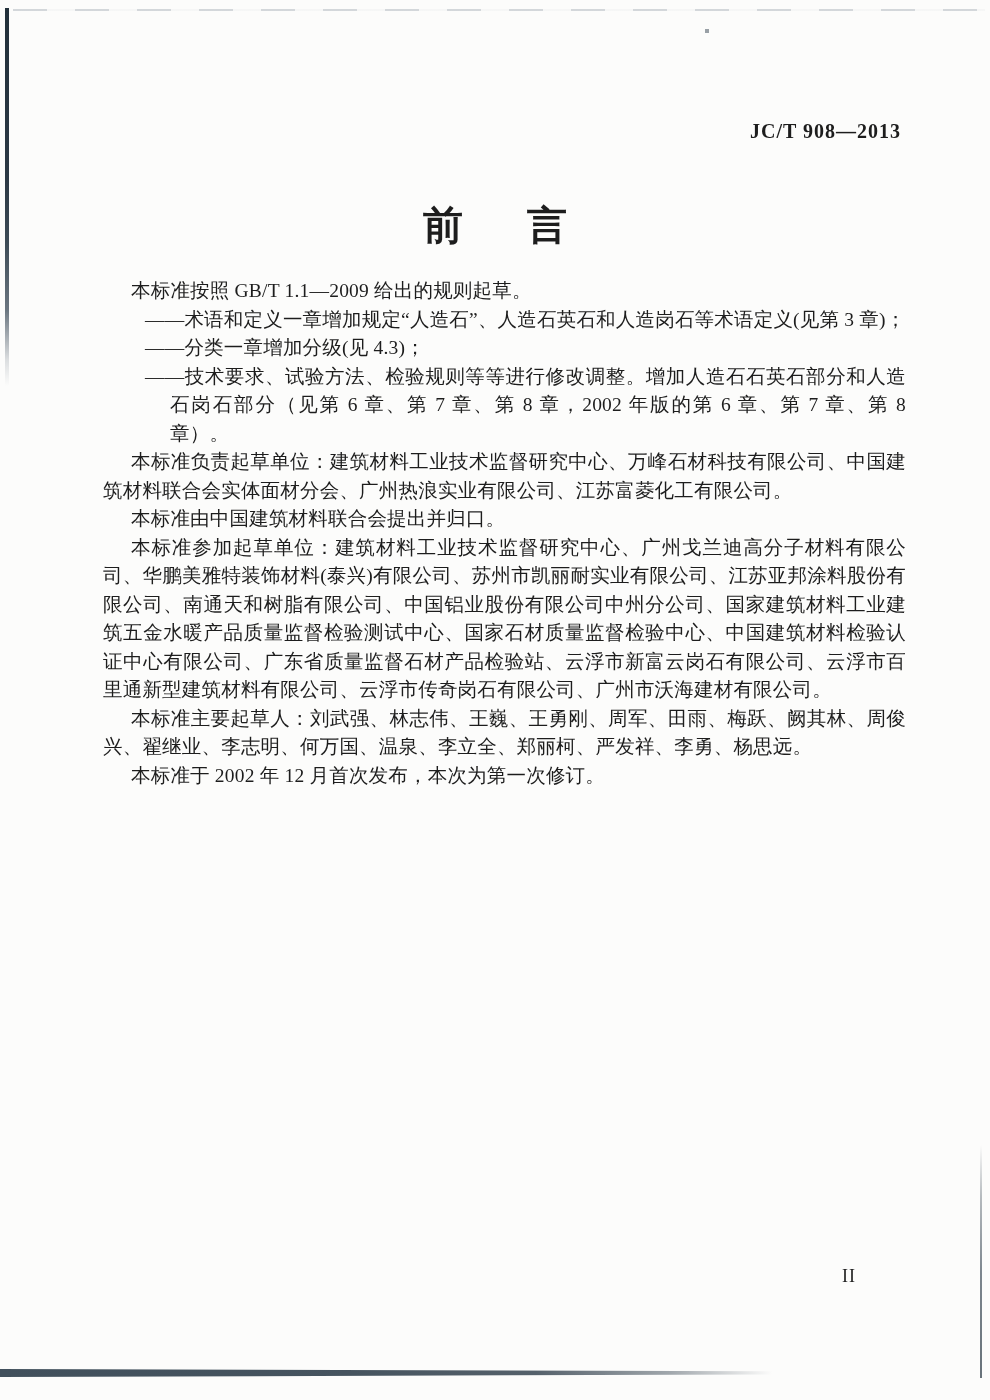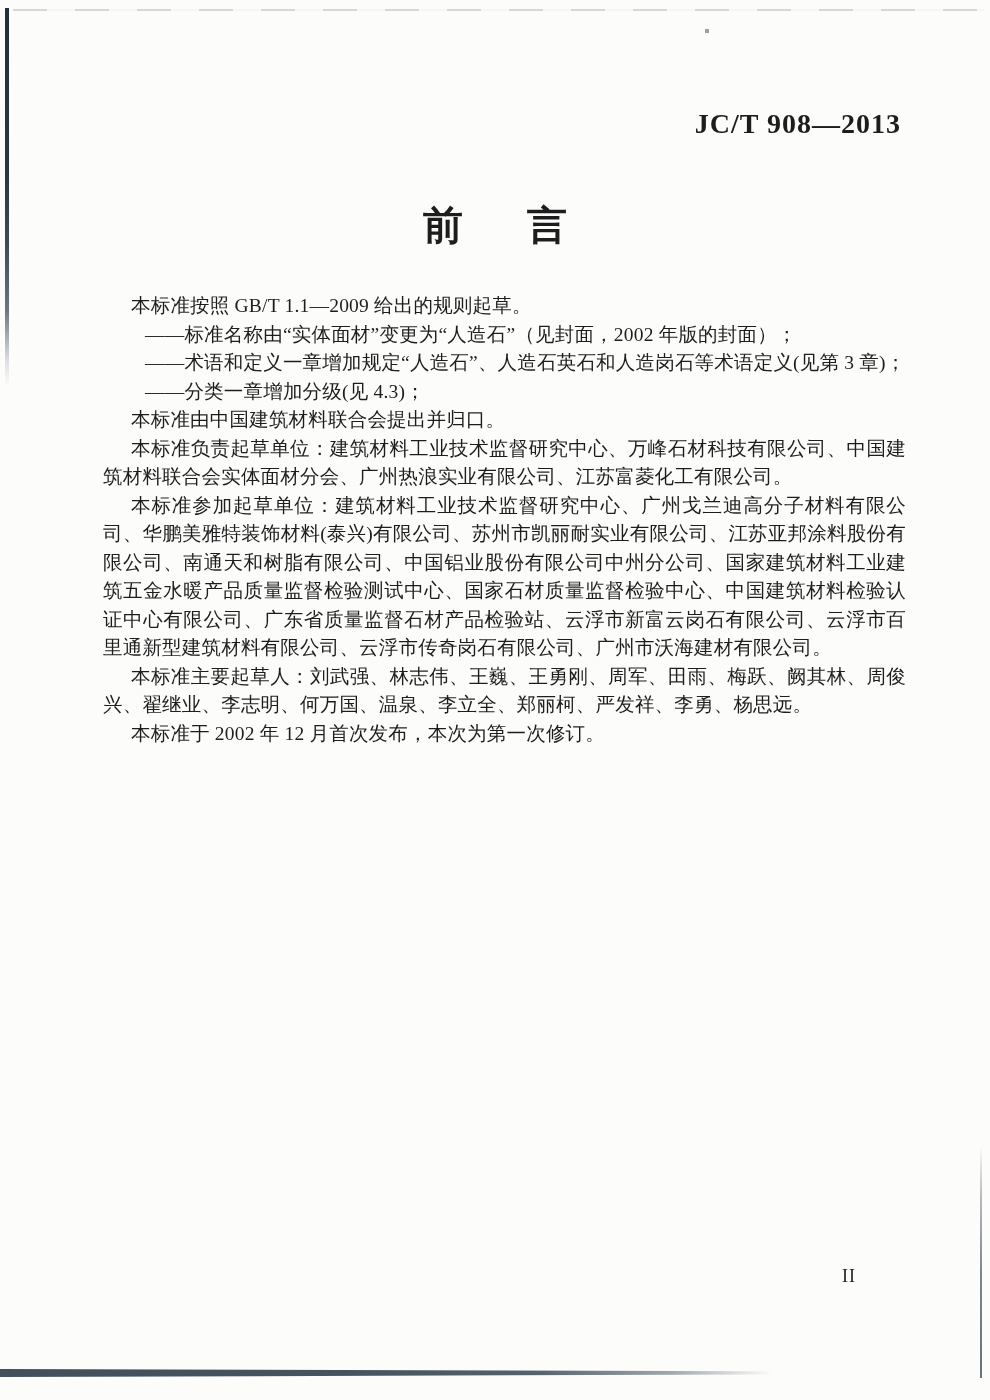--- a/index.html
+++ b/index.html
@@ -55,38 +55,38 @@
   .speck {
     position: absolute;
     left: 705px; top: 29px;
     width: 4px; height: 4px;
     background: #99a0a6;
   }
 
   
   .doc-code {
     position: absolute;
-    top: 108px; right: 89px;
-    font-size: 28px;
+    top: 120px; right: 89px;
+    font-size: 20px;
     font-weight: bold;
     letter-spacing: 1px;
     white-space: nowrap;
   }
   .doc-title {
     position: absolute;
     top: 198px; left: 0; right: 0;
     display: flex;
     justify-content: center;
     gap: 64px;
     font-size: 40px;
     font-weight: bold;
   }
   .body-text {
     position: absolute;
-    left: 103px; top: 292px;
+    left: 103px; top: 277px;
     width: 803px;
     font-size: 19.5px;
     line-height: 28.5px;
     text-align: justify;
     letter-spacing: 0.2px;
   }
   .body-text p { margin: 0; }
   .p-indent { text-indent: 28px; }
   .p-bullet {
     padding-left: 67px;
@@ -112,25 +112,25 @@
 
   <div class="doc-code">JC/T 908—2013</div>
 
   <div class="doc-title">
     <span>前</span>
     <span>言</span>
   </div>
 
   <div class="body-text">
     <p class="p-indent">本标准按照 GB/T 1.1—2009 给出的规则起草。</p>
-    <p class="p-bullet">——标准名称由“实体面材”变更为“人造石”（见封面，2002 年版的封面）；</p>
     <p class="p-bullet">——术语和定义一章增加规定“人造石”、人造石英石和人造岗石等术语定义(见第 3 章)；</p>
     <p class="p-bullet">——分类一章增加分级(见 4.3)；</p>
+    <p class="p-bullet">——技术要求、试验方法、检验规则等等进行修改调整。增加人造石石英石部分和人造石岗石部分（见第 6 章、第 7 章、第 8 章，2002 年版的第 6 章、第 7 章、第 8 章）。</p>
+    <p class="p-indent">本标准负责起草单位：建筑材料工业技术监督研究中心、万峰石材科技有限公司、中国建筑材料联合会实体面材分会、广州热浪实业有限公司、江苏富菱化工有限公司。</p>
     <p class="p-indent">本标准由中国建筑材料联合会提出并归口。</p>
-    <p class="p-indent">本标准负责起草单位：建筑材料工业技术监督研究中心、万峰石材科技有限公司、中国建筑材料联合会实体面材分会、广州热浪实业有限公司、江苏富菱化工有限公司。</p>
     <p class="p-indent">本标准参加起草单位：建筑材料工业技术监督研究中心、广州戈兰迪高分子材料有限公司、华鹏美雅特装饰材料(泰兴)有限公司、苏州市凯丽耐实业有限公司、江苏亚邦涂料股份有限公司、南通天和树脂有限公司、中国铝业股份有限公司中州分公司、国家建筑材料工业建筑五金水暖产品质量监督检验测试中心、国家石材质量监督检验中心、中国建筑材料检验认证中心有限公司、广东省质量监督石材产品检验站、云浮市新富云岗石有限公司、云浮市百里通新型建筑材料有限公司、云浮市传奇岗石有限公司、广州市沃海建材有限公司。</p>
     <p class="p-indent">本标准主要起草人：刘武强、林志伟、王巍、王勇刚、周军、田雨、梅跃、阙其林、周俊兴、翟继业、李志明、何万国、温泉、李立全、郑丽柯、严发祥、李勇、杨思远。</p>
     <p class="p-indent">本标准于 2002 年 12 月首次发布，本次为第一次修订。</p>
   </div>
 
   <div class="page-number">II</div>
 
 </div>
 
 </body></html>

